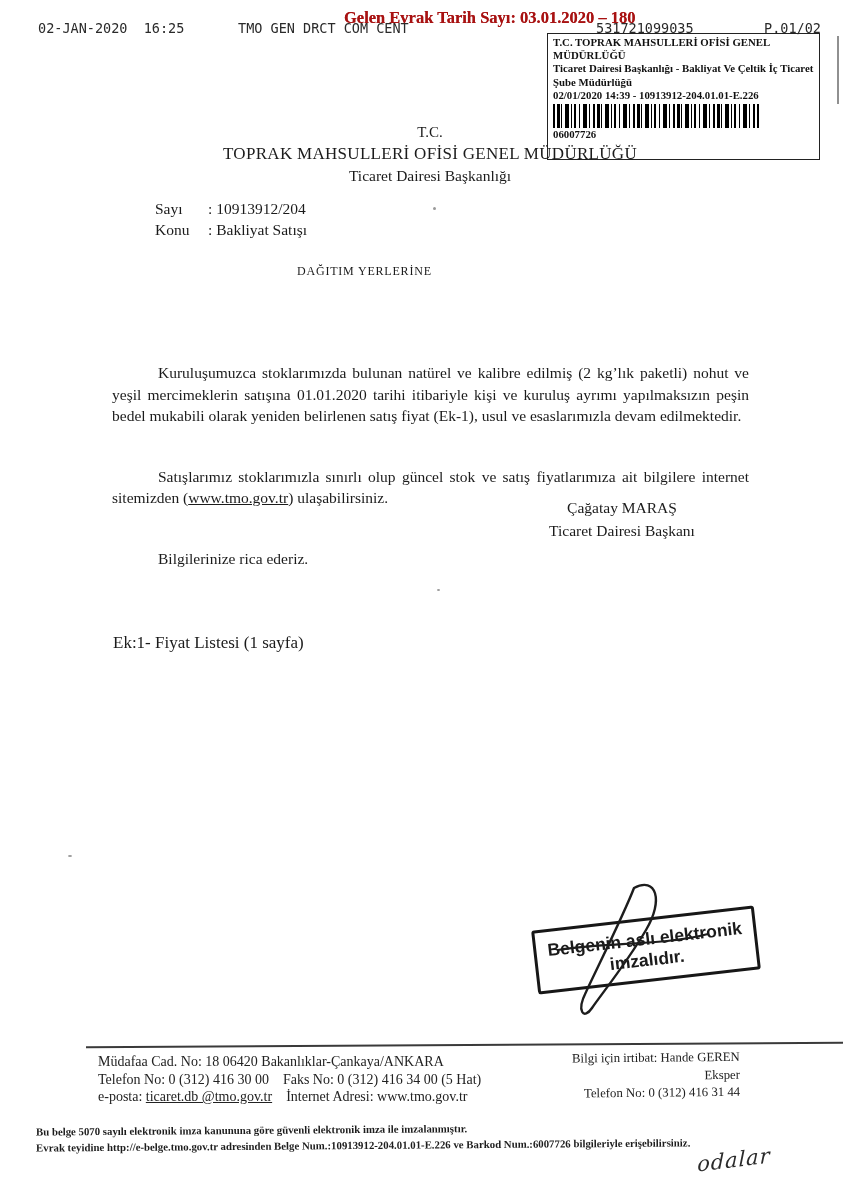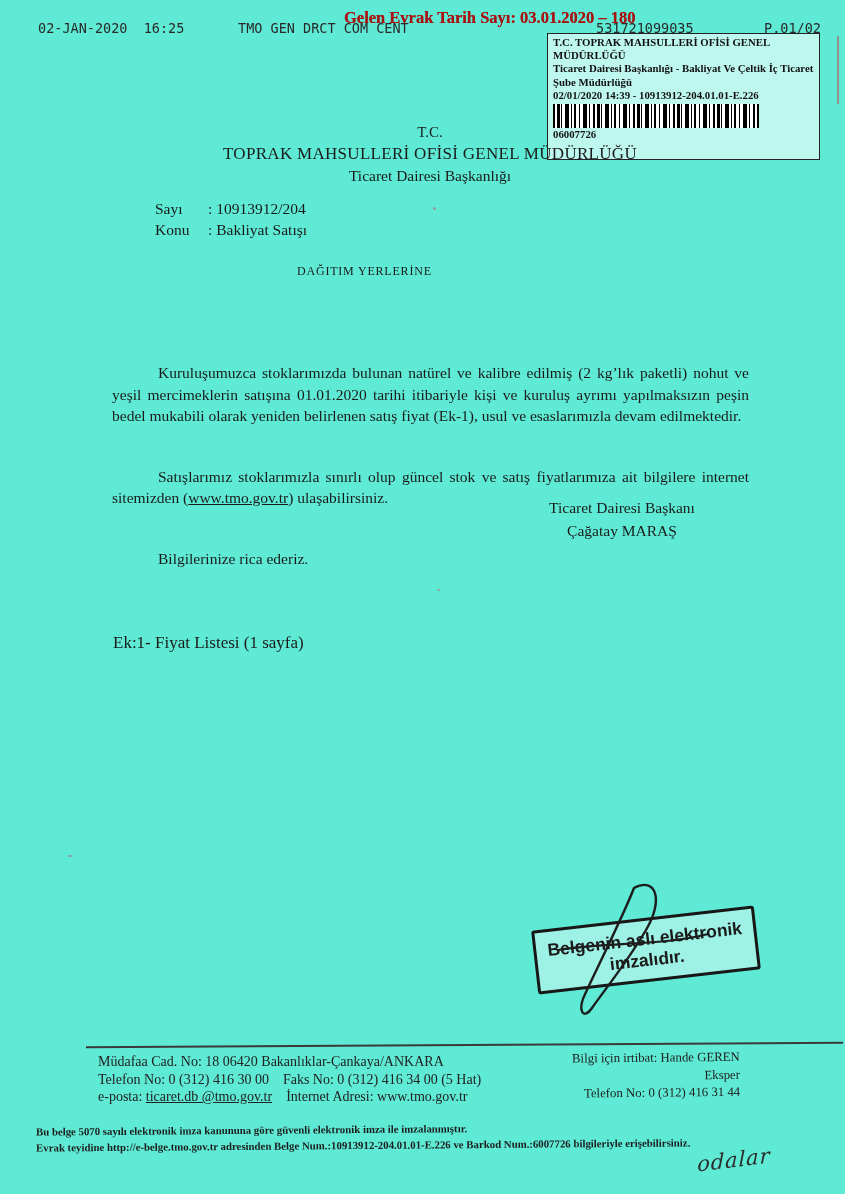--- a/index.html
+++ b/index.html
@@ -2,21 +2,21 @@
 <html><head>
 <meta charset="utf-8">
 <style>
   * { margin: 0; padding: 0; box-sizing: border-box; }
   html, body { background: #e8e8e8; }
   .page {
     position: relative;
     width: 845px;
     height: 1194px;
     margin: 0 auto;
-    background: #5eead4;
+    background: #ffffff;
     overflow: hidden;
     font-family: "Liberation Serif", serif;
     color: #1b1b1b;
   }
   .abs { position: absolute; }
 
   
   .fax-header span {
     position: absolute;
     top: 20px;
@@ -187,22 +187,22 @@
 
   <div class="abs recipient">DAĞITIM YERLERİNE</div>
 
   <div class="abs body-text">
     <p>Kuruluşumuzca stoklarımızda bulunan natürel ve kalibre edilmiş (2 kg’lık paketli) nohut ve yeşil mercimeklerin satışına 01.01.2020 tarihi itibariyle kişi ve kuruluş ayrımı yapılmaksızın peşin bedel mukabili olarak yeniden belirlenen satış fiyat (Ek-1), usul ve esaslarımızla devam edilmektedir.</p>
     <p><span>Satışlarımız stoklarımızla sınırlı olup güncel stok ve satış fiyatlarımıza ait bilgilere internet sitemizden (</span><span class="und">www.tmo.gov.tr</span><span>) ulaşabilirsiniz.</span></p>
     <p class="closing">Bilgilerinize rica ederiz.</p>
   </div>
 
   <div class="abs signature">
+    <div>Çağatay MARAŞ</div>
     <div>Ticaret Dairesi Başkanı</div>
-    <div>Çağatay MARAŞ</div>
   </div>
 
   <div class="abs attachment">Ek:1- Fiyat Listesi (1 sayfa)</div>
 
   <div class="abs evidence-stamp">
     <div>Belgenin aslı elektronik</div>
     <div>imzalıdır.</div>
   </div>
   <svg class="abs sig-scribble" width="170" height="140" viewBox="0 0 170 140">
     <path d="M 86 8 C 108 -4 116 20 98 50 C 78 84 52 116 44 128 C 36 140 28 132 38 112 C 52 82 76 34 86 8 Z" fill="none" stroke="#1d1d1d" stroke-width="2.4" stroke-linecap="round"></path>

